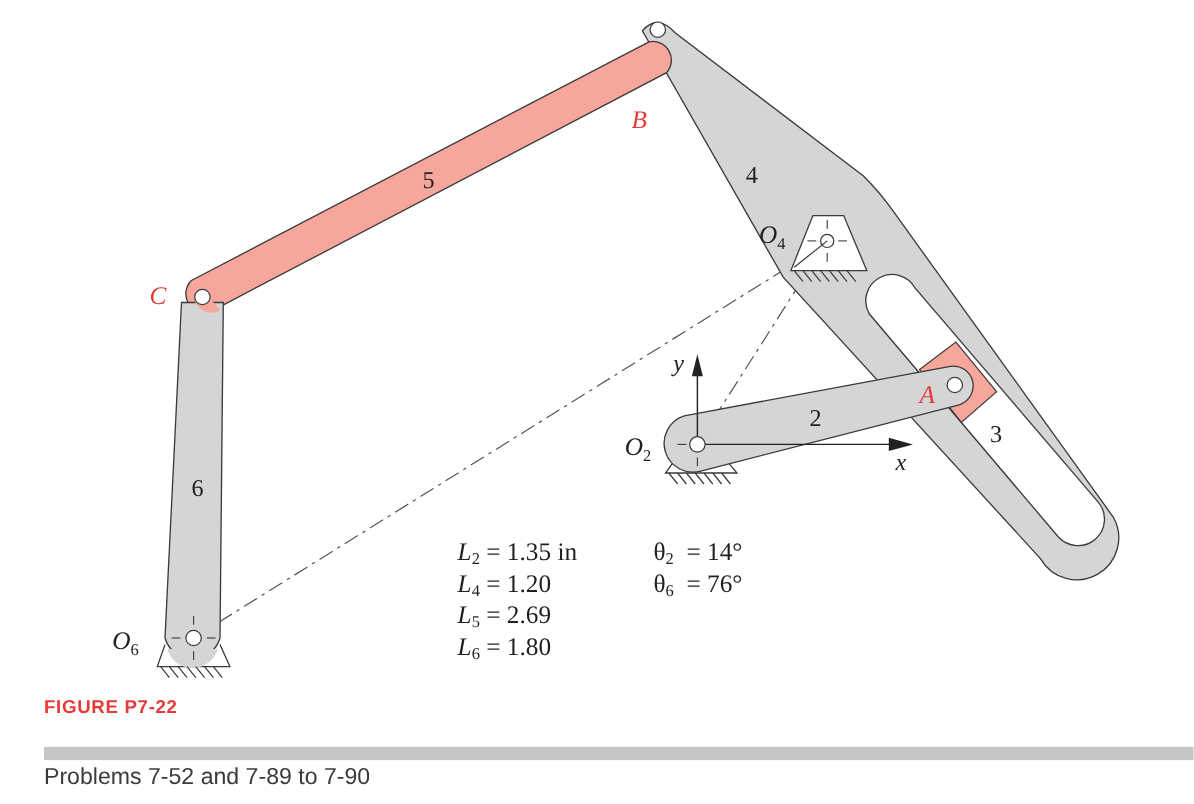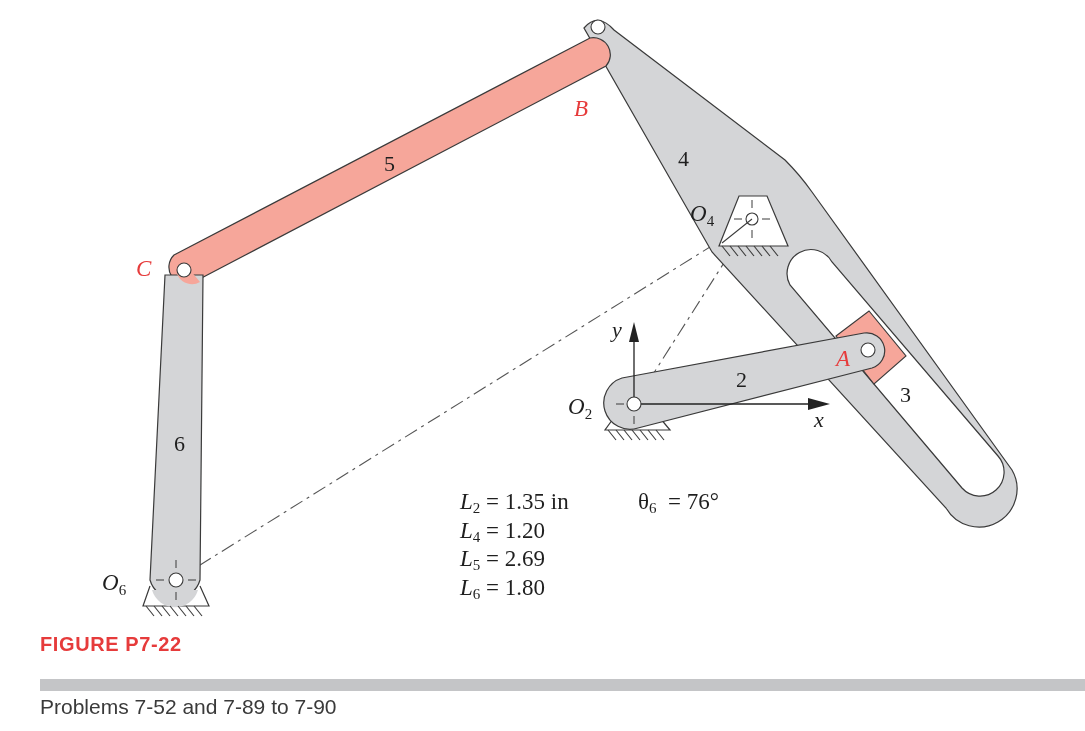--- a/index.html
+++ b/index.html
@@ -1,25 +1,25 @@
 <!DOCTYPE html>
 <html><head>
 <meta charset="utf-8">
 <style>
   html, body { margin: 0; padding: 0; background: #ffffff; }
   body { width: 1085px; height: 731px; position: relative; overflow: hidden; }
   #figure { position: absolute; left: 0; top: 0; width: 1085px; height: 650px; }
   .serif { font-family: "Liberation Serif", "DejaVu Serif", serif; }
-  .params { position: absolute; font-family: "Liberation Serif", "DejaVu Serif", serif; font-size: 23px; color: #1f1f1f; line-height: 28.5px; margin-left: 44px; }
+  .params { position: absolute; font-family: "Liberation Serif", "DejaVu Serif", serif; font-size: 23px; color: #1f1f1f; line-height: 28.5px; }
   .params .row { white-space: nowrap; height: 28.5px; }
   .params i { font-style: italic; }
   .params sub { font-size: 15px; vertical-align: -4px; line-height: 0; }
   #params-left { left: 416px; top: 488px; }
   #params-right { left: 594px; top: 488px; }
-  #fig-title { position: absolute; left: 40px; top: 633px; font-family: "Liberation Sans", "DejaVu Sans", sans-serif; font-weight: bold; font-size: 20px; color: #e63b3b; letter-spacing: 0.6px; }
+  #fig-title { position: absolute; left: 40px; top: 633px; font-family: "Liberation Sans", "DejaVu Sans", sans-serif; font-weight: bold; font-size: 17px; color: #e63b3b; letter-spacing: 0.6px; }
   #fig-rule { position: absolute; left: 40px; top: 679px; width: 1045px; height: 12px; background: #c4c5c7; }
   #fig-caption { position: absolute; left: 40px; top: 695px; font-family: "Liberation Sans", "DejaVu Sans", sans-serif; font-size: 21px; color: #3a3a3a; }
 </style>
 </head>
 <body>
 
 <svg id="figure" viewBox="0 0 1085 650" xmlns="http://www.w3.org/2000/svg">
 
   <g stroke="#555" stroke-width="1.1" fill="none" stroke-dasharray="14 5 3 5">
     <line x1="176" y1="580" x2="750" y2="222"></line>
@@ -139,18 +139,19 @@
   </g>
 </svg>
 
 <div id="params-left" class="params">
   <div class="row"><i>L</i><sub>2</sub><span> = 1.35 in</span></div>
   <div class="row"><i>L</i><sub>4</sub><span> = 1.20</span></div>
   <div class="row"><i>L</i><sub>5</sub><span> = 2.69</span></div>
   <div class="row"><i>L</i><sub>6</sub><span> = 1.80</span></div>
 </div>
 <div id="params-right" class="params">
+  <div class="row"><span>θ</span><sub>2</sub><span style="white-space:pre">  = 14°</span></div>
   <div class="row"><span>θ</span><sub>6</sub><span style="white-space:pre">  = 76°</span></div>
 </div>
 
 <div id="fig-title">FIGURE P7-22</div>
 <div id="fig-rule"></div>
 <div id="fig-caption">Problems 7-52 and 7-89 to 7-90</div>
 
 </body></html>

